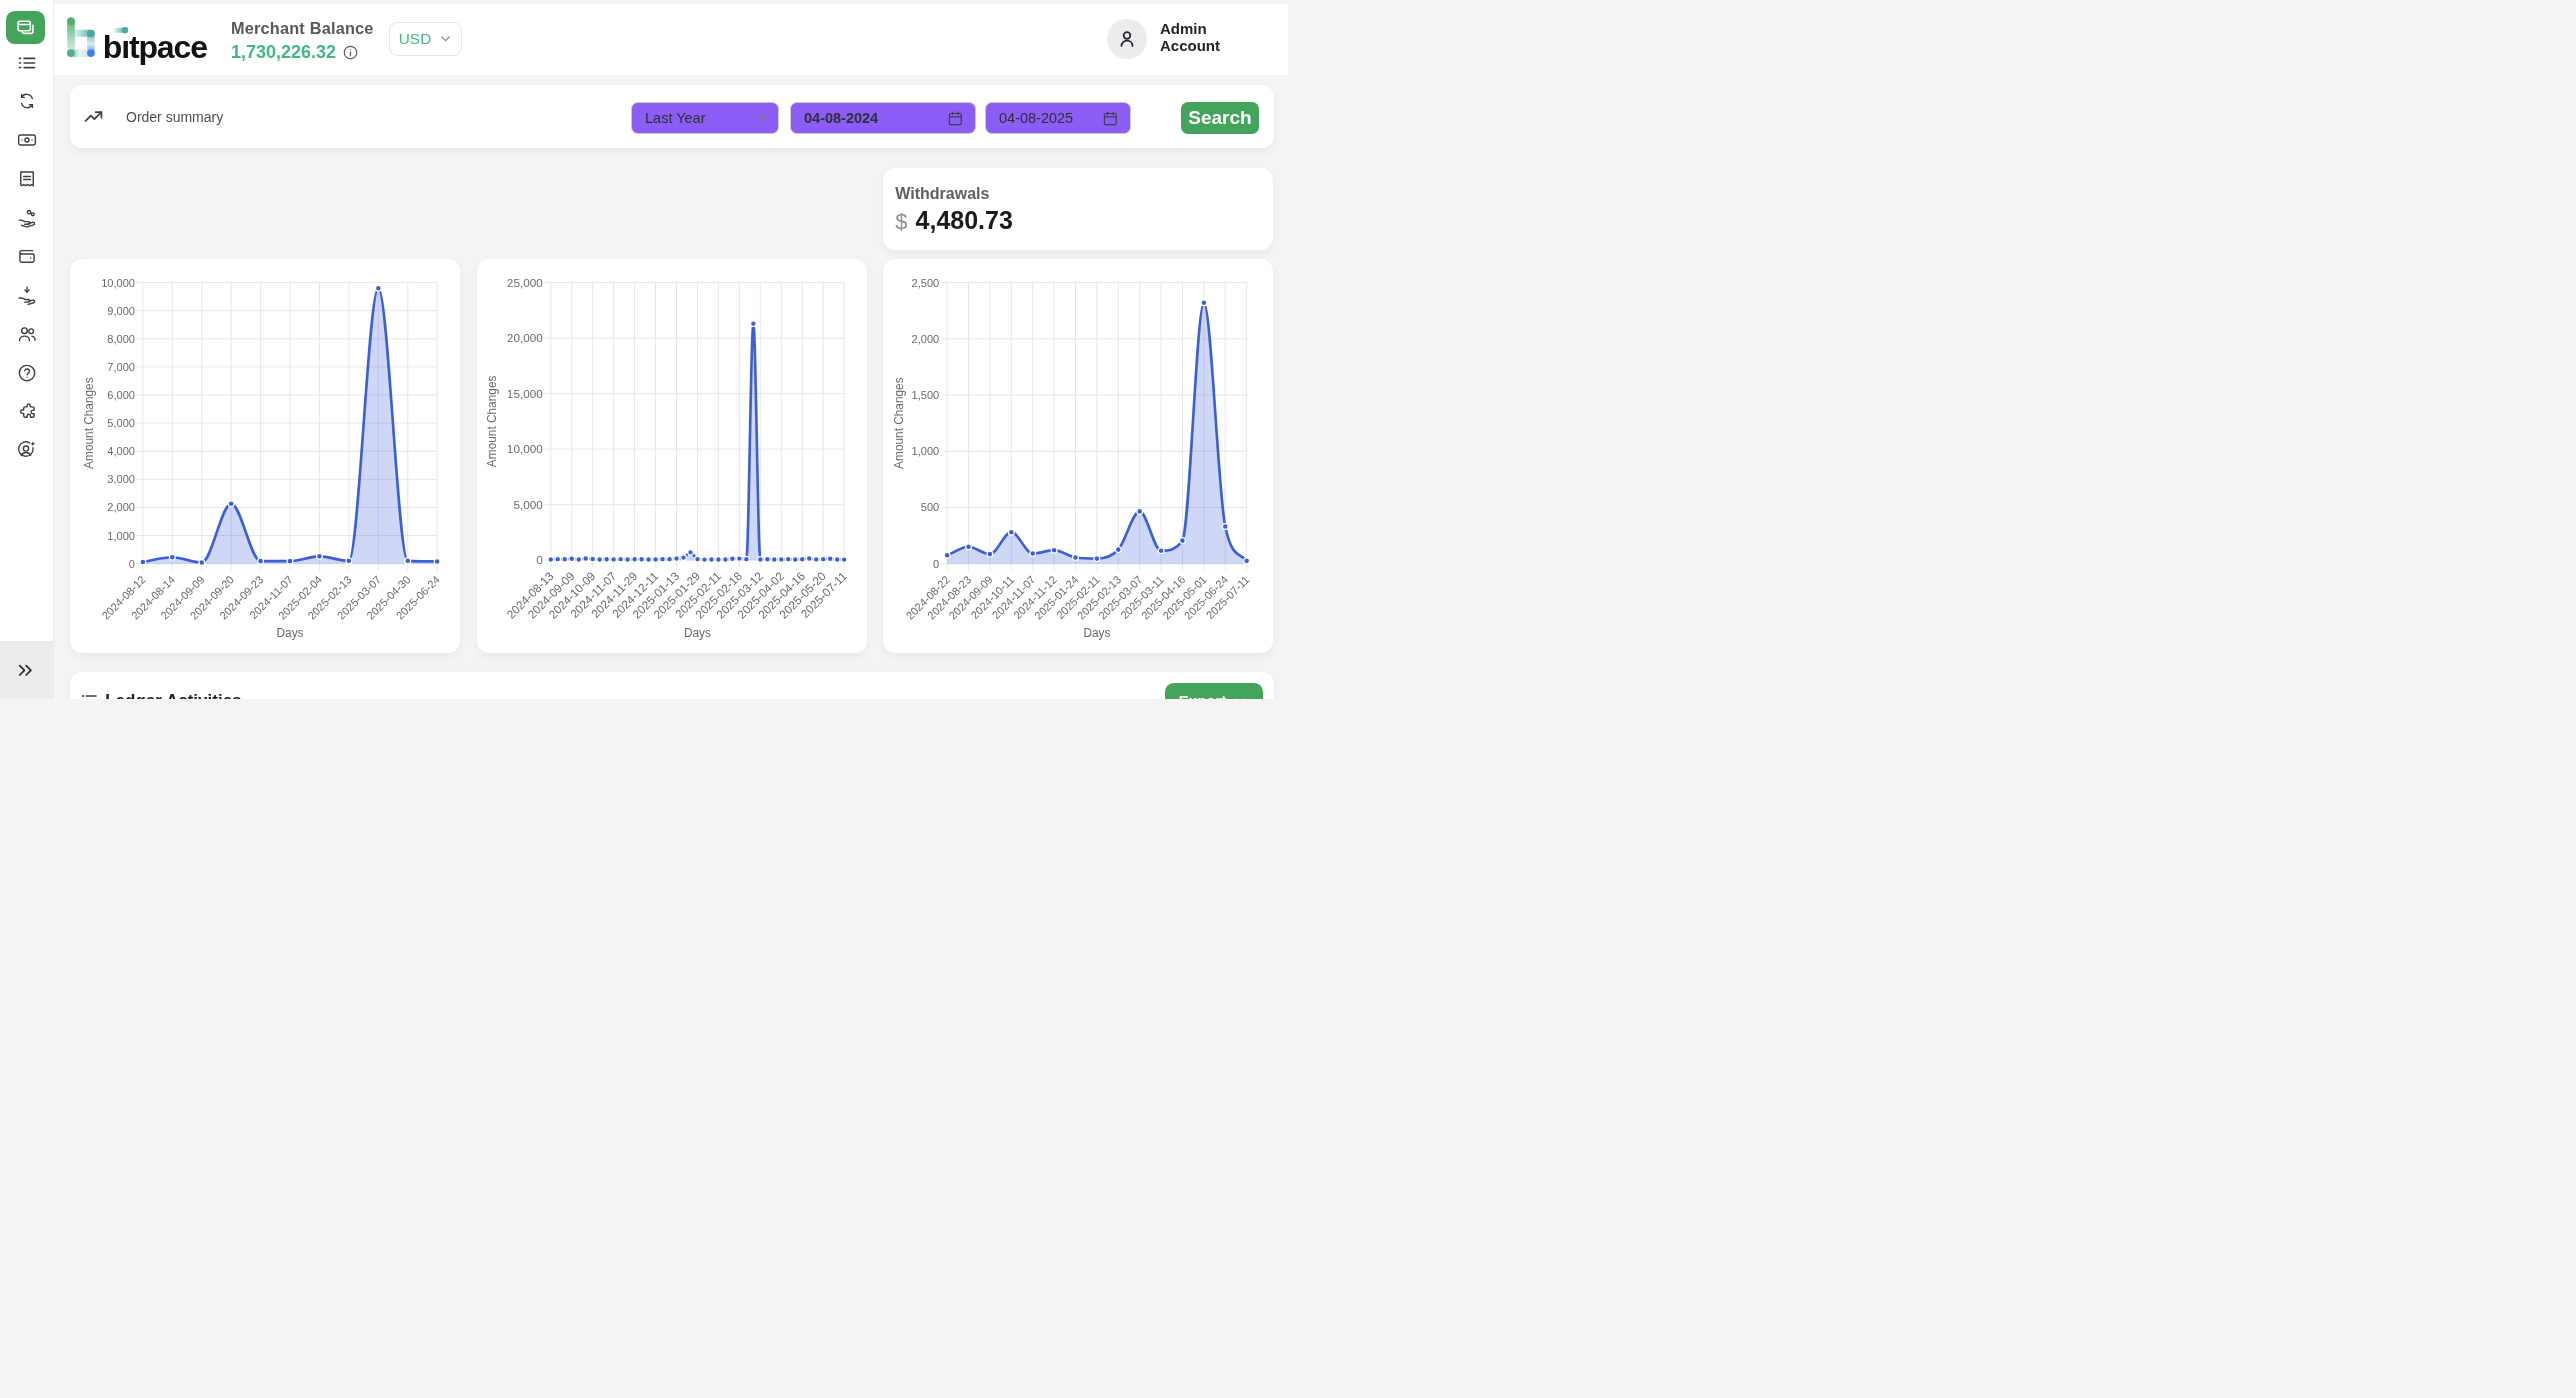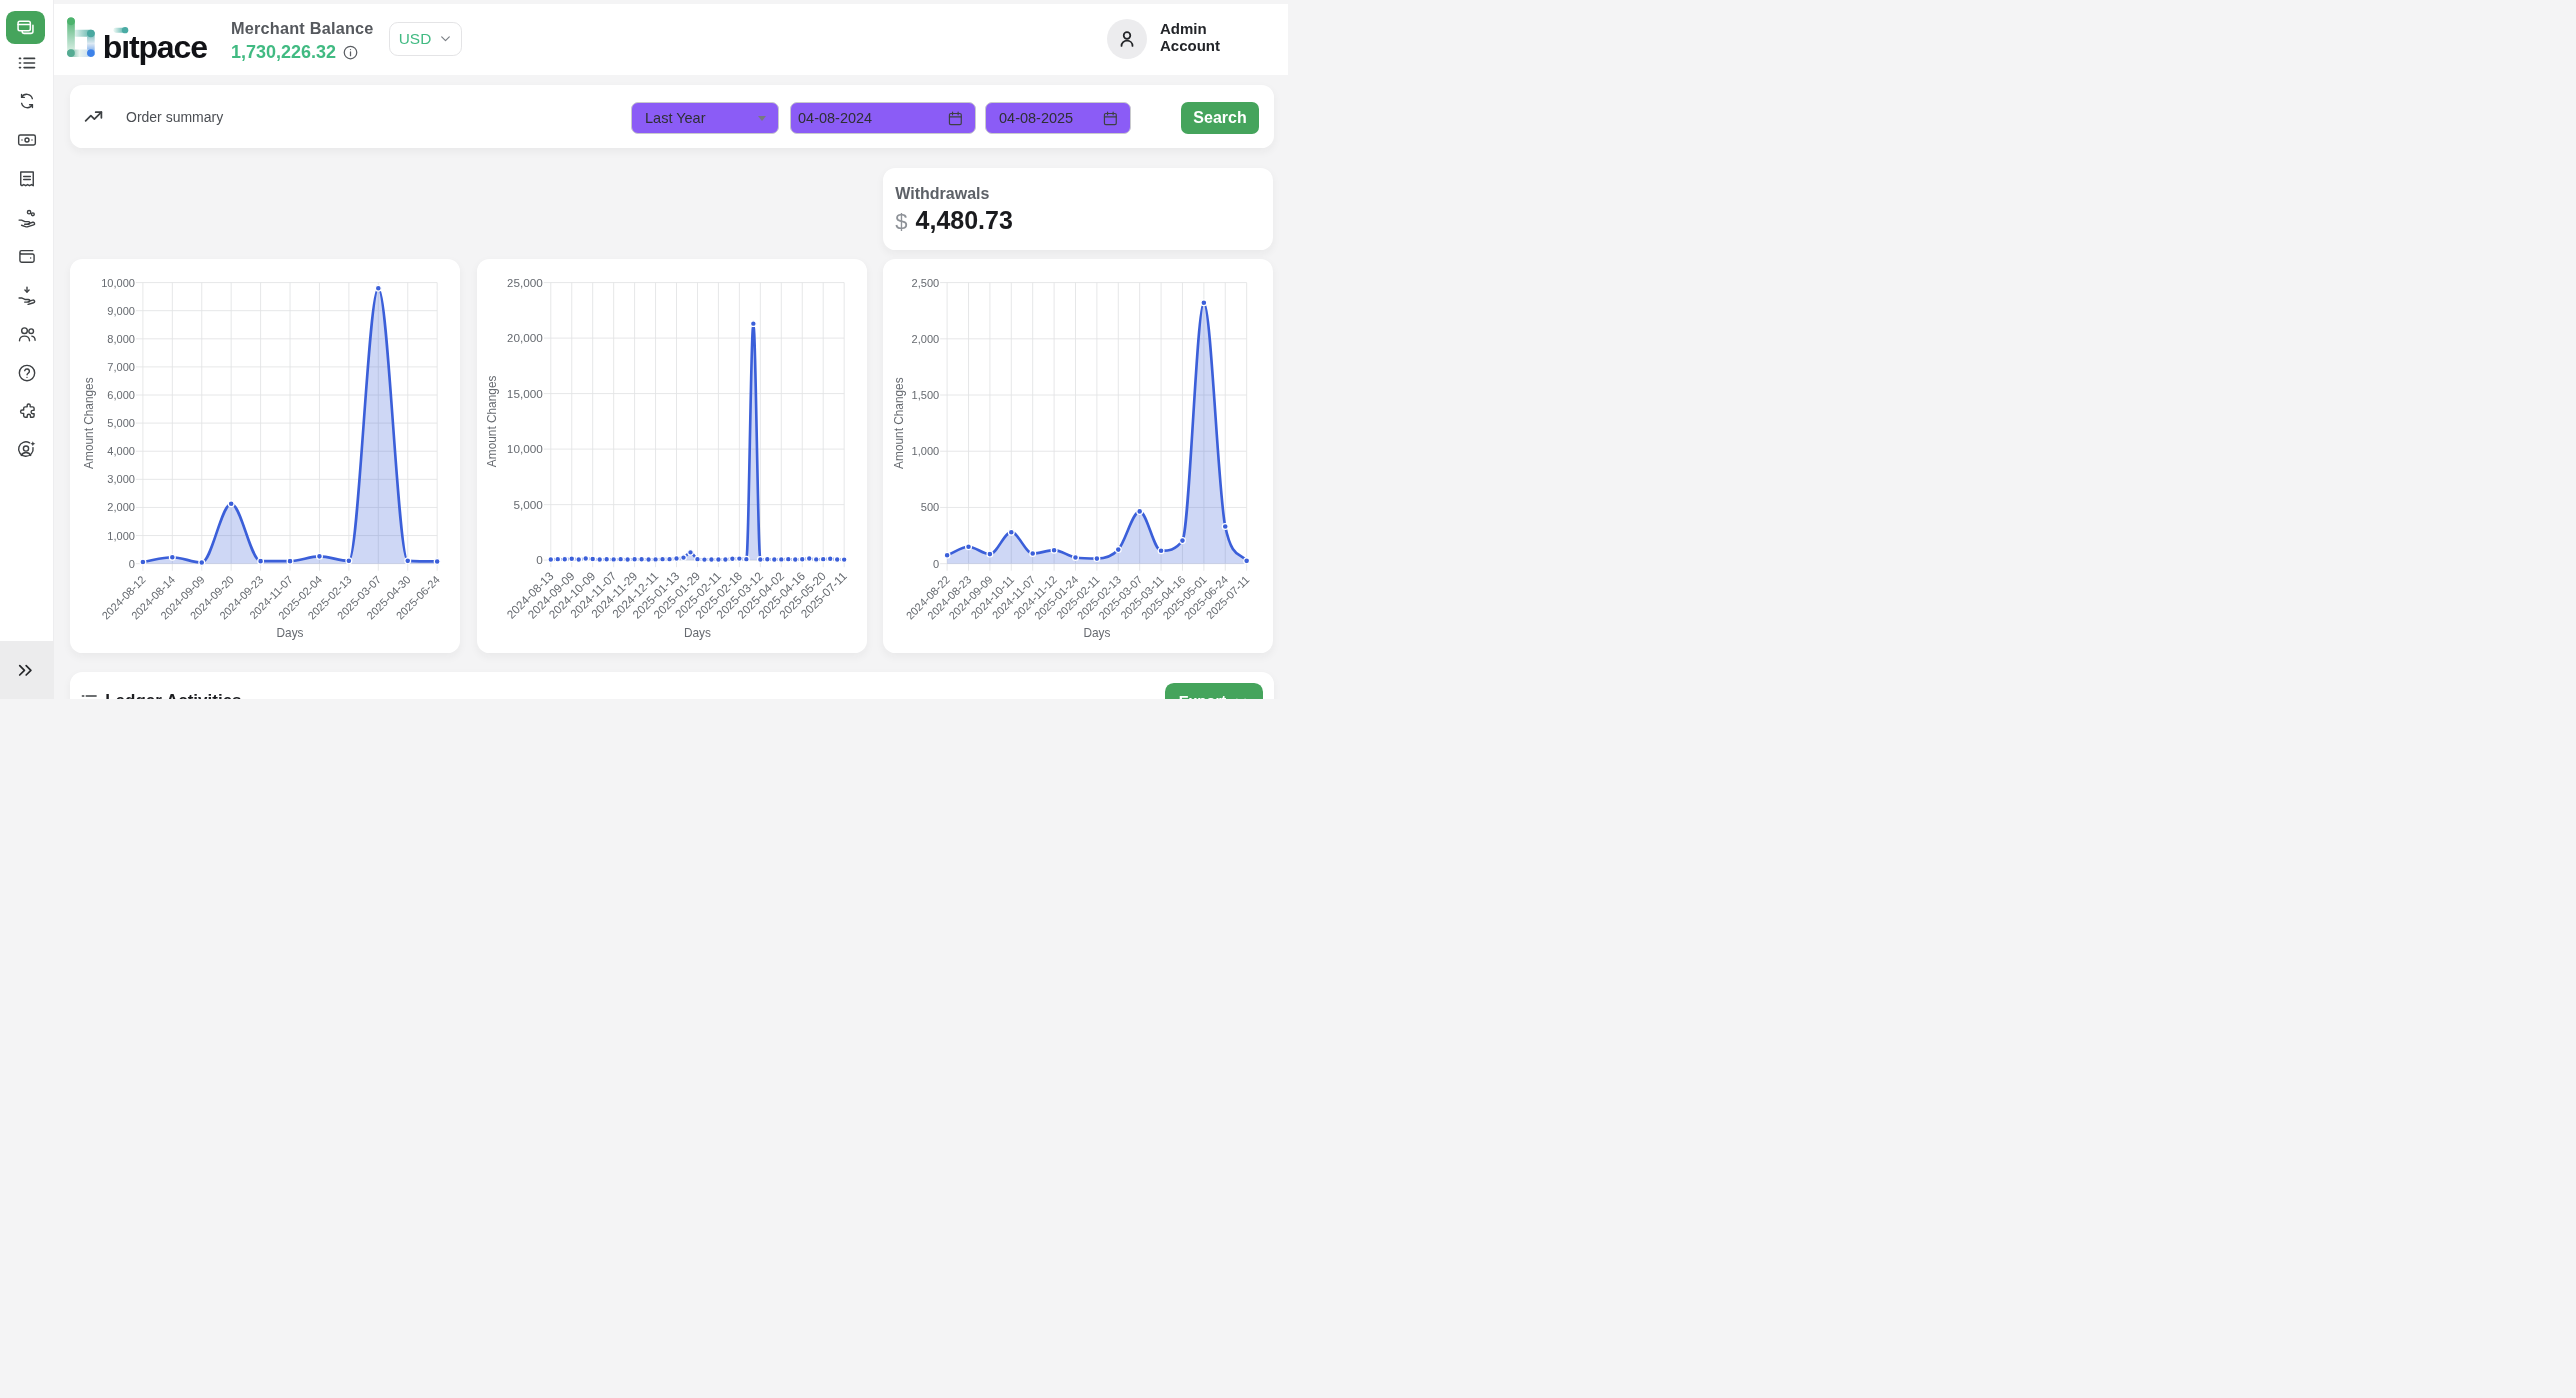--- a/index.html
+++ b/index.html
@@ -16,24 +16,24 @@
 .usd-box { position:absolute; left:335px; top:17.6px; width:73px; height:34px; border:1.3px solid #e4e4e6; border-radius:8.8px; display:flex; align-items:center; justify-content:center; gap:8px; font-size:15.4px; color:#41ba82; font-weight:500; }
 .avatar { position:absolute; right:141px; top:15px; width:40px; height:40px; border-radius:50%; background:#ececee; display:flex; align-items:center; justify-content:center; }
 .admin { position:absolute; right:63px; top:16px; width:65px; font-size:15px; font-weight:700; color:#232529; line-height:17px; }
 .main { position:absolute; left:54px; top:71px; width:1234px; height:628px; }
 .card { position:absolute; background:#fff; border-radius:12.3px; box-shadow:0 3.5px 8.8px rgba(30,30,40,0.05); }
 .orderbar { left:16px; top:14px; width:1204px; height:63px; }
 .ob-title { position:absolute; left:13px; top:0; height:63px; display:flex; align-items:center; gap:22px; font-size:14px; color:#4b4e53; }
 .ctrl { position:absolute; top:16.7px; height:32.5px; border:1.4px solid #c9cacd; border-radius:7px; background:#8b5cf6; display:flex; align-items:center; font-size:14.5px; color:#2e3033; }
 .sel { left:561px; width:148px; padding-left:13px; }
 .sel .tri { position:absolute; right:12.3px; top:13px; width:0; height:0; border-left:5.3px solid transparent; border-right:5.3px solid transparent; border-top:5.3px solid #77797e; border-left-width:4.4px; border-right-width:4.4px; }
-.date1 { left:720px; width:186px; padding-left:7px; }
+.date1 { left:720px; width:186px; padding-left:13px;font-weight:bold; }
 .date2 { left:915px; width:146px; padding-left:13px; }
 .cal { position:absolute; right:11.4px; top:7px; }
-.searchbtn { position:absolute; left:1111px; top:16.7px; width:78px; height:32.5px; background:#45a45c; border:none; border-radius:7px; color:#fff; font-size:16px; font-weight:600; font-family:"Liberation Sans", sans-serif; }
+.searchbtn { position:absolute; left:1111px; top:16.7px; width:78px; height:32.5px; background:#45a45c; border:none; border-radius:7px; color:#fff; font-size:19px; font-weight:600; font-family:"Liberation Sans", sans-serif; }
 .stat { top:97px; width:390px; height:82px; }
 .stat .t { position:absolute; left:12.3px; top:16.7px; font-size:16px; font-weight:700; color:#5d6167; }
 .stat .v { position:absolute; left:12.3px; top:38px; font-size:25px; font-weight:700; color:#1a1b1e; }
 .stat .v .d { font-weight:400; color:#8e9298; font-size:22px; margin-right:8px; }
 .chartcard { top:188px; width:390px; height:394px; }
 .chartcard svg { margin-top:4.4px; }
 .ledger { left:16px; top:601px; width:1204px; height:70px; }
 .lg-row { position:absolute; left:9.7px; top:18.5px; display:flex; align-items:center; gap:7px; font-size:17px; font-weight:700; color:#1c1d20; }
 .exportbtn { position:absolute; right:11.4px; top:11.4px; width:98px; height:35px; background:#45a45c; border-radius:8.8px; color:#fff; font-size:15px; font-weight:600; display:flex; align-items:center; justify-content:center; gap:8px; }
 </style></head><body>

